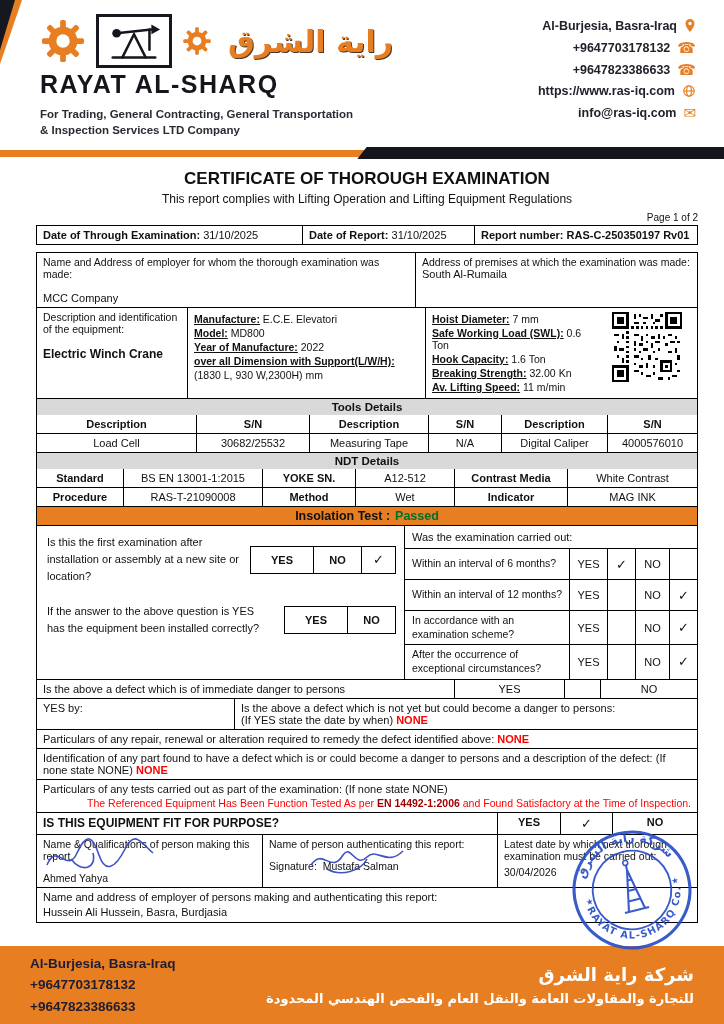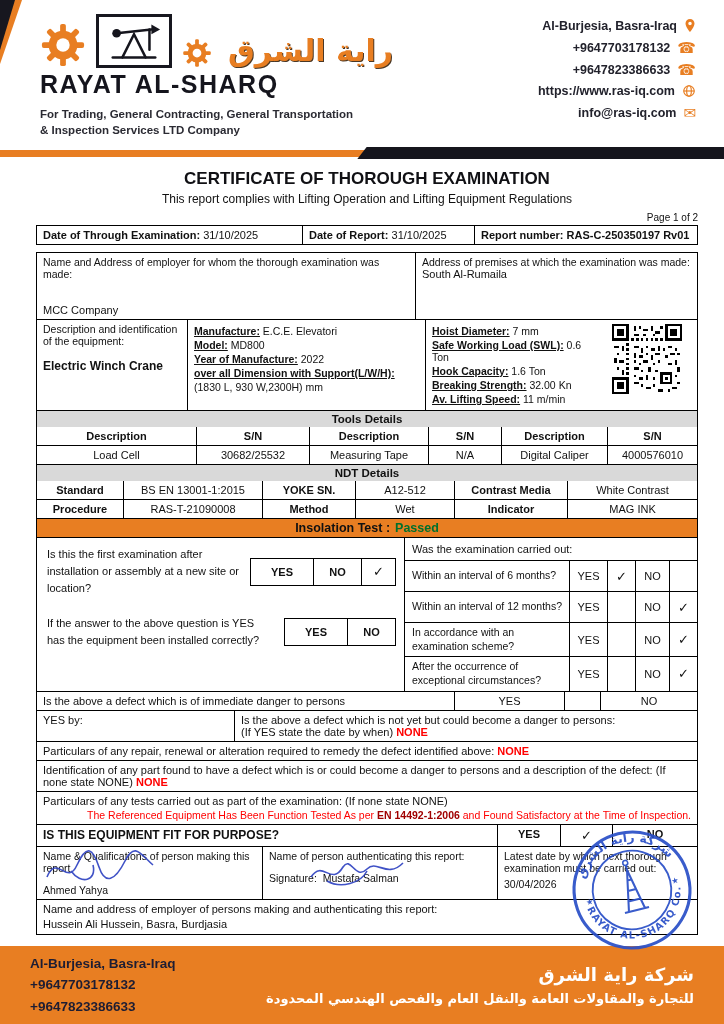--- a/index.html
+++ b/index.html
@@ -11,21 +11,21 @@
   }
   
   .corner-orange { position:absolute; top:0; left:0; width:0; height:0;
     border-top: 64px solid #e87e22; border-right: 22px solid transparent; }
   .corner-dark { position:absolute; top:0; left:0; width:0; height:0;
     border-top: 50px solid #17171f; border-right: 15px solid transparent; }
 
   
   .header { display:flex; padding: 14px 28px 4px 40px; }
   .logo { width: 398px; }
-  .logo-top { display:flex; align-items:flex-end; gap:10px; }
+  .logo-top { display:flex; align-items:center; gap:10px; }
   .gear svg { display:block; }
   .pumpbox { display:inline-flex; align-items:center; justify-content:center;
     border: 3px solid #17171f; background:#fff; padding:3px 6px; }
   .ar-name { font-family:"DejaVu Sans",sans-serif; font-size:30px; font-weight:bold;
     color:#e87e22; text-shadow: 1px 1px 0 #4a3826; margin-left:6px; }
   .en-name { font-size:25px; font-weight:bold; letter-spacing:1.5px; color:#15151d; margin-top:2px; }
   .tagline { margin-top:8px; font-weight:bold; font-size:11.5px; color:#2b2b33; line-height:1.35; }
   .contacts { flex:1; display:flex; flex-direction:column; align-items:flex-end; gap:7px; padding-top:4px; }
   .contact-line { display:flex; align-items:center; gap:7px; font-weight:bold; font-size:12.5px; color:#22222c; }
   .cicon { color:#e87e22; font-size:15px; line-height:1; display:inline-flex; align-items:center; }
@@ -216,21 +216,21 @@
         <div class="c" style="flex:1">
           <span class="b">Report number:</span> <span class="b">RAS-C-250350197 Rv01</span>
         </div>
       </div>
     </div>
 
     <div class="sect gap-above">
       <div class="hrow">
         <div class="c" style="width:378px; min-height:44px">
           <div class="small">Name and Address of employer for whom the thorough examination was made:</div>
-          <div style="margin-top:24px">MCC Company</div>
+          <div style="margin-top:12px">MCC Company</div>
         </div>
         <div class="c" style="flex:1">
           <div class="small">Address of premises at which the examination was made:</div>
           <div style="">South Al-Rumaila</div>
         </div>
       </div>
     </div>
 
     <div class="sect">
       <div class="hrow">

